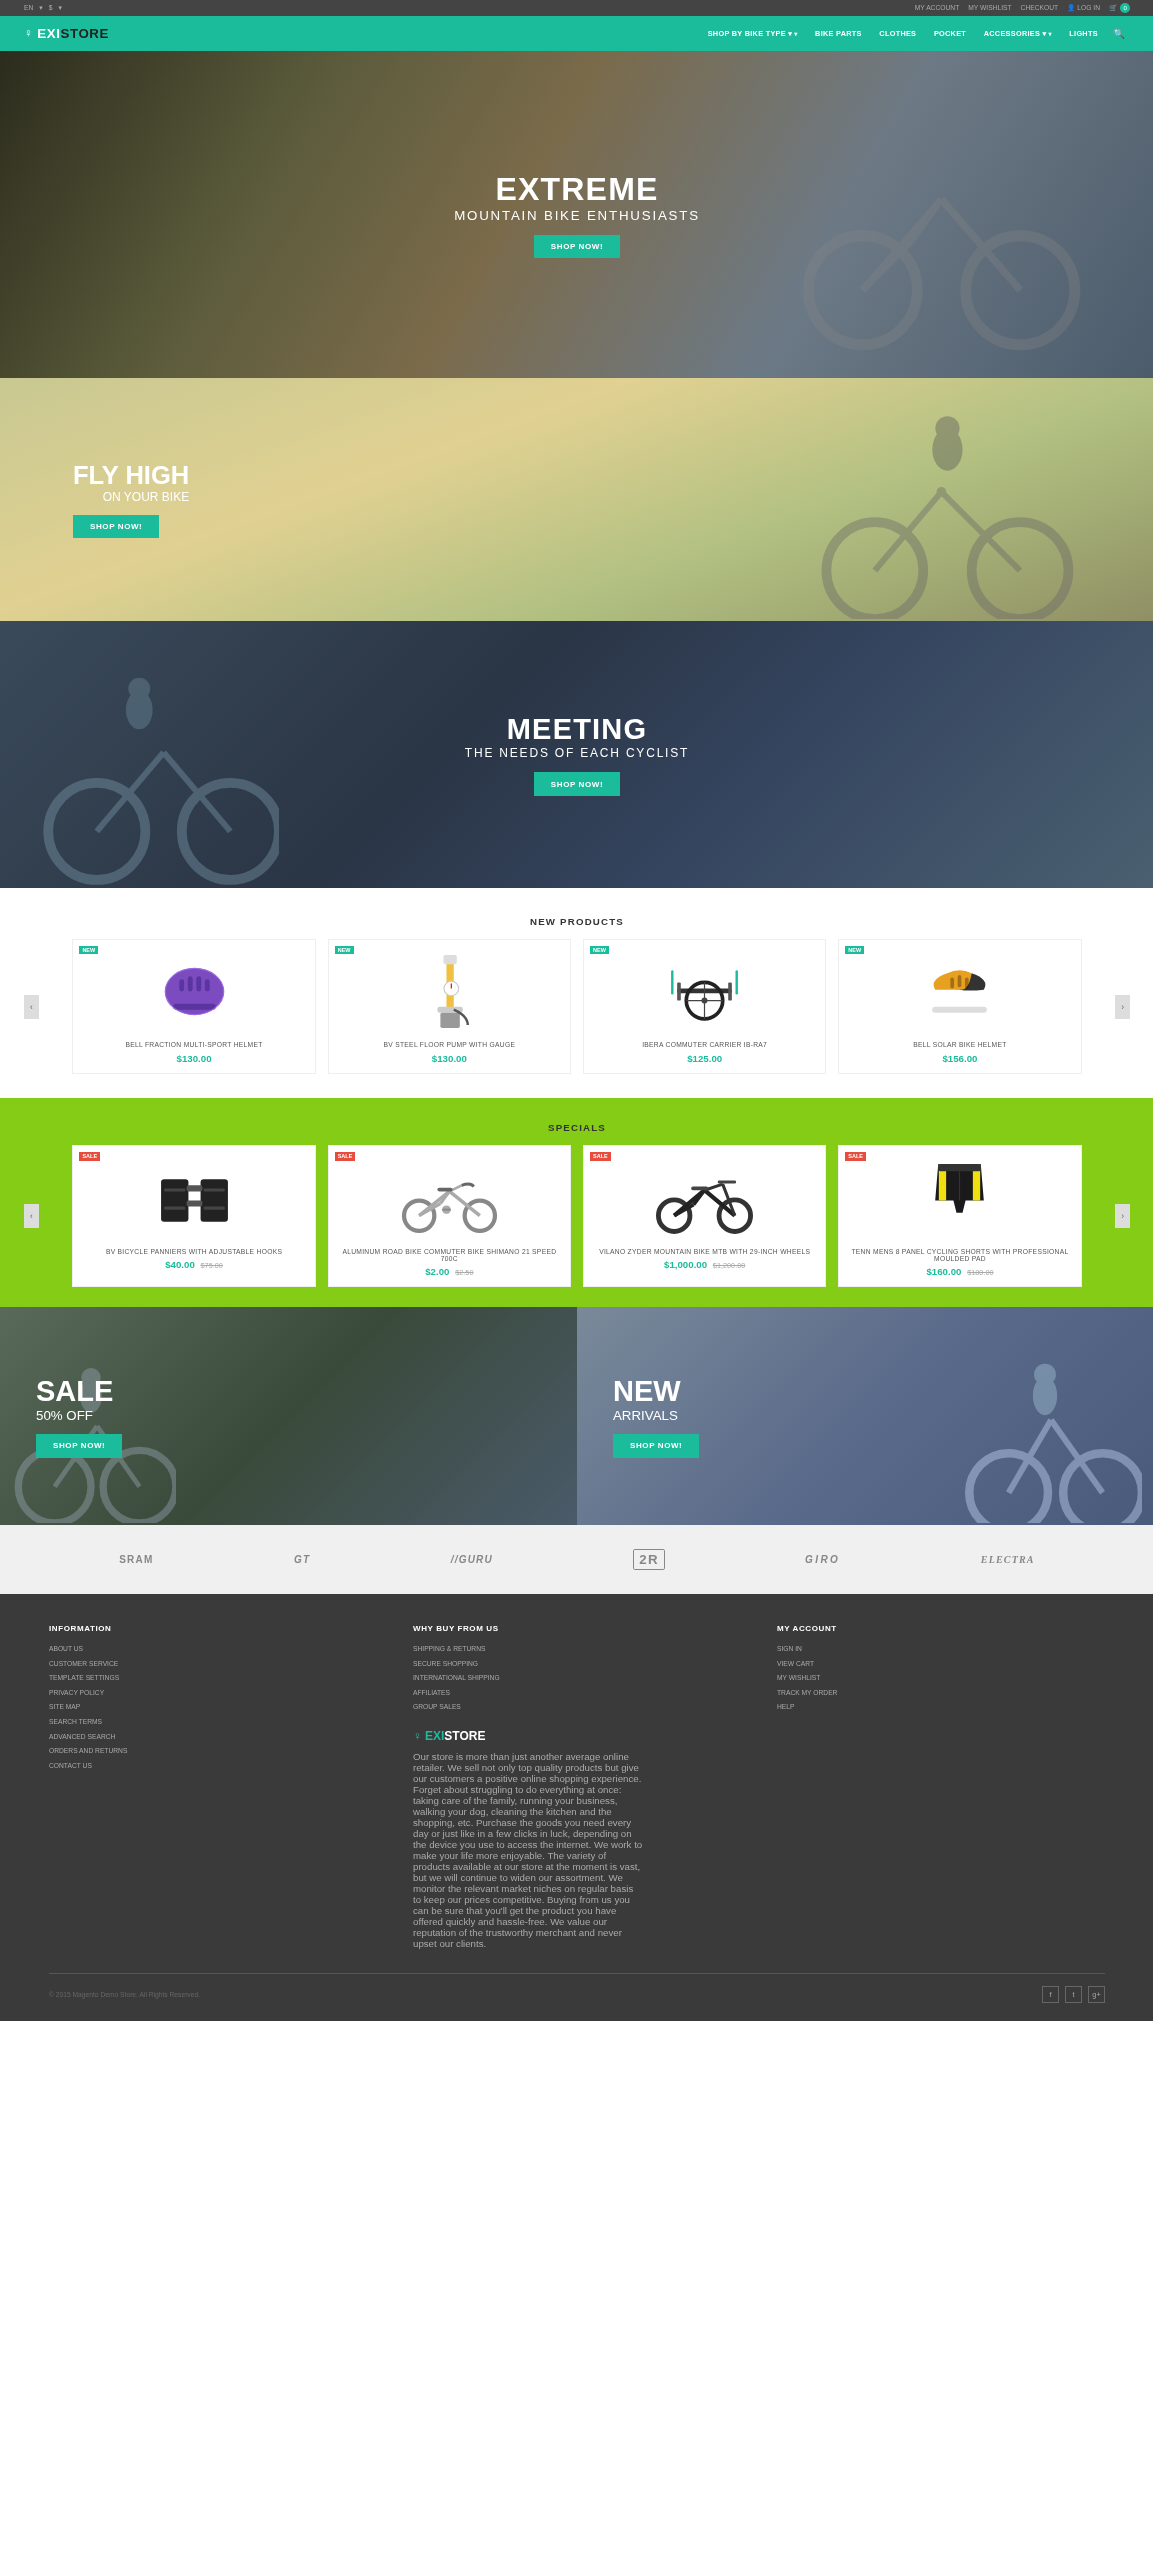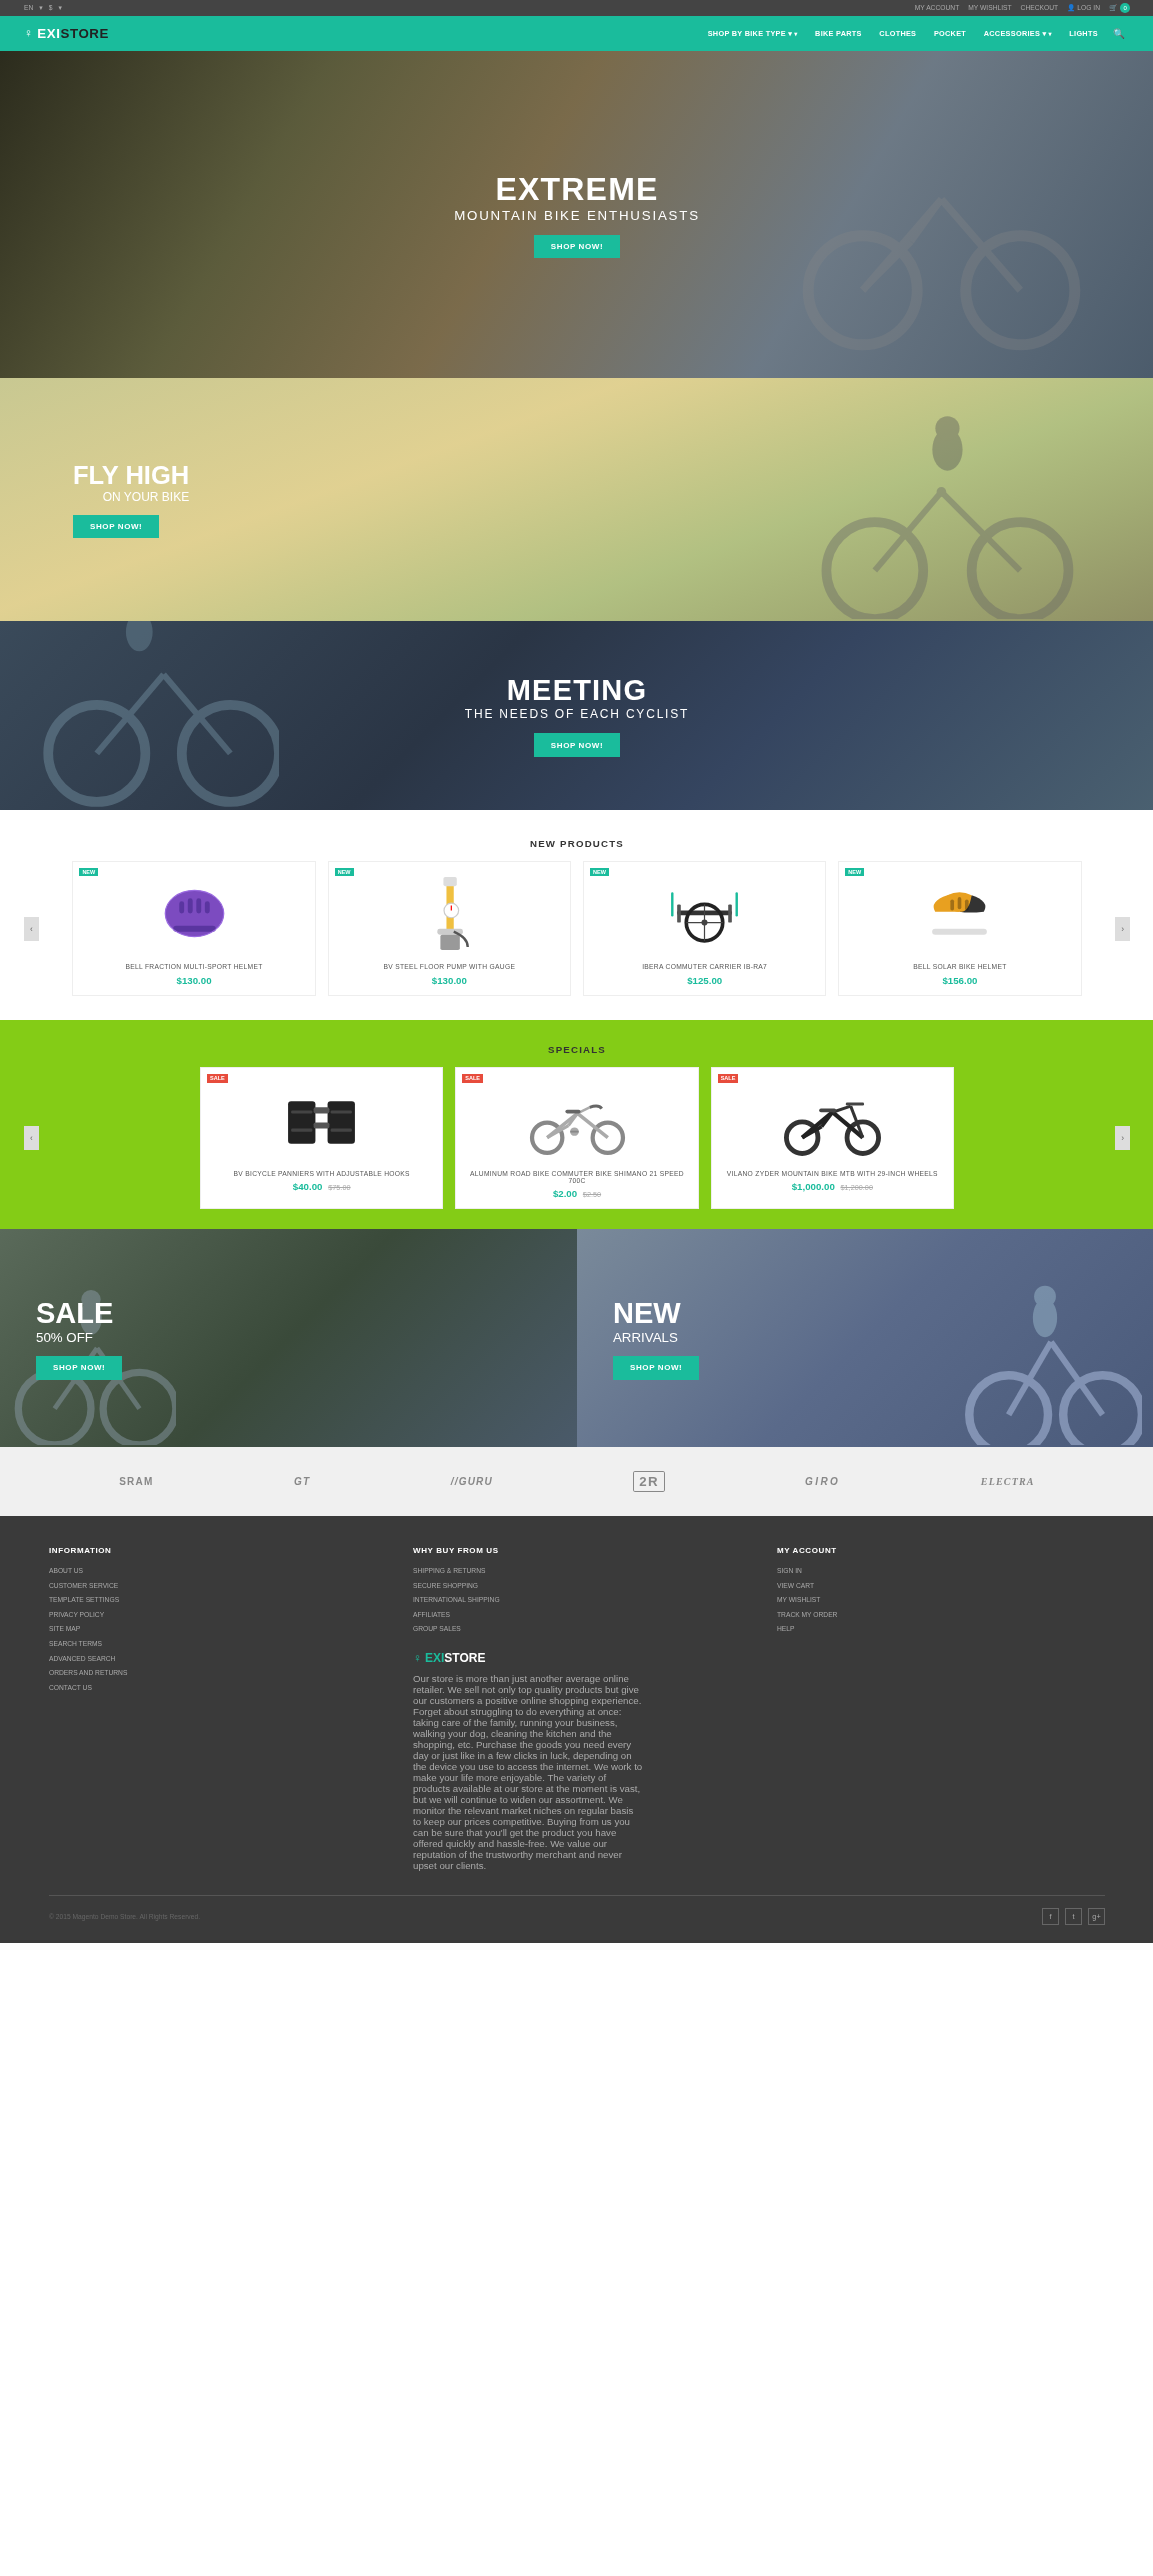--- a/index.html
+++ b/index.html
@@ -82,21 +82,21 @@
       background: linear-gradient(160deg, #c8c8a0 0%, #e8d8a0 40%, #a8b888 80%, #888 100%);
       display: flex;
       align-items: center;
       padding-left: 73px;
     }
     .hero-2-content { color: #fff; }
     .hero-2-content h2 { font-size: 25.5px; font-weight: 900; text-transform: uppercase; }
     .hero-2-content p { font-size: 12px; margin-bottom: 11px; text-align: right; }
 
     .hero-banner-3 {
-      height: 189px;
+      height: 267px;
       background: linear-gradient(135deg, #4a5a6a 0%, #2a3a4a 40%, #3a5a6a 70%, #5a7a8a 100%);
       display: flex;
       align-items: center;
       justify-content: center;
     }
     .hero-3-content { text-align: center; color: #fff; }
     .hero-3-content h2 { font-size: 29px; font-weight: 900; letter-spacing: 1.2px; }
     .hero-3-content p { font-size: 12px; letter-spacing: 1.8px; margin-bottom: 12px; }
 
     .btn-shop {
@@ -521,20 +521,41 @@
           <rect x="58" y="42" width="28" height="6" rx="3" fill="#444"></rect>
         </svg>
       </div>
       <div class="product-name">VILANO ZYDER MOUNTAIN BIKE MTB WITH 29-INCH WHEELS</div>
       <div>
         <span class="product-price">$1,000.00</span>
         <span class="product-price-old">$1,200.00</span>
       </div>
     </div>
 
+    <div class="product-card">
+      <span class="product-badge sale">SALE</span>
+      <div class="product-img-area">
+        <svg width="61" height="79" viewBox="0 0 100 130">
+
+          <path d="M15 10 L85 10 L90 70 L60 70 L55 90 L45 90 L40 70 L10 70 Z" fill="#1a1a1a"></path>
+
+          <rect x="72" y="10" width="12" height="60" rx="2" fill="#f0e010"></rect>
+          <rect x="16" y="10" width="12" height="60" rx="2" fill="#f0e010"></rect>
+
+          <rect x="15" y="10" width="70" height="12" rx="3" fill="#333"></rect>
+
+          <line x1="50" y1="22" x2="50" y2="70" stroke="#333" stroke-width="2"></line>
+        </svg>
+      </div>
+      <div class="product-name">TENN MENS 8 PANEL CYCLING SHORTS WITH PROFESSIONAL MOULDED PAD</div>
+      <div>
+        <span class="product-price">$160.00</span>
+        <span class="product-price-old">$180.00</span>
+      </div>
+    </div>
 
     <button class="carousel-arrow right">›</button>
   </div>
 </div>
 
 <div class="promo-row">
   <div class="promo-half promo-left">
     <div style="position:absolute;top:0;left:0;right:0;bottom:0;background:linear-gradient(135deg,#5a6a5a 0%,#3a4a3a 50%,#4a5a6a 100%);"></div>
 
     <div style="position:absolute;left:6px;bottom:0;opacity:0.4;">

